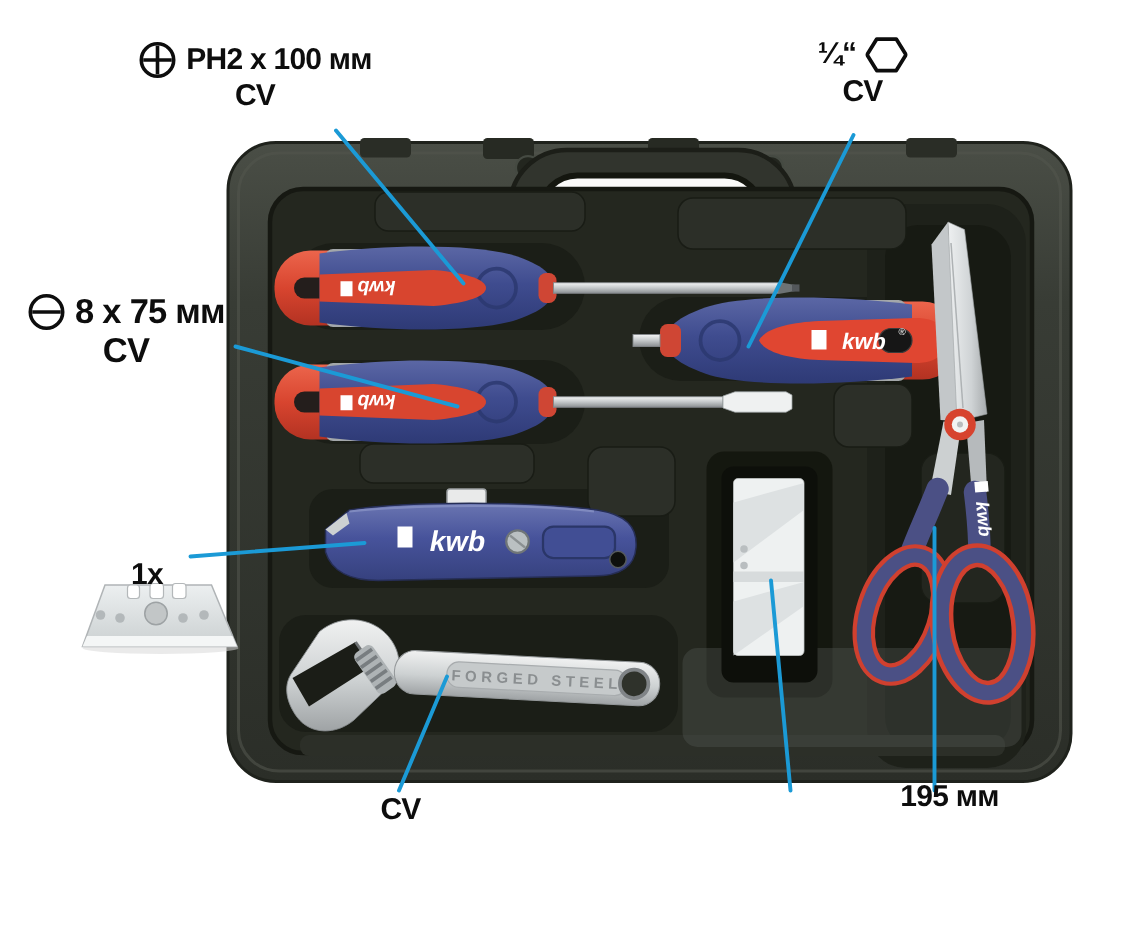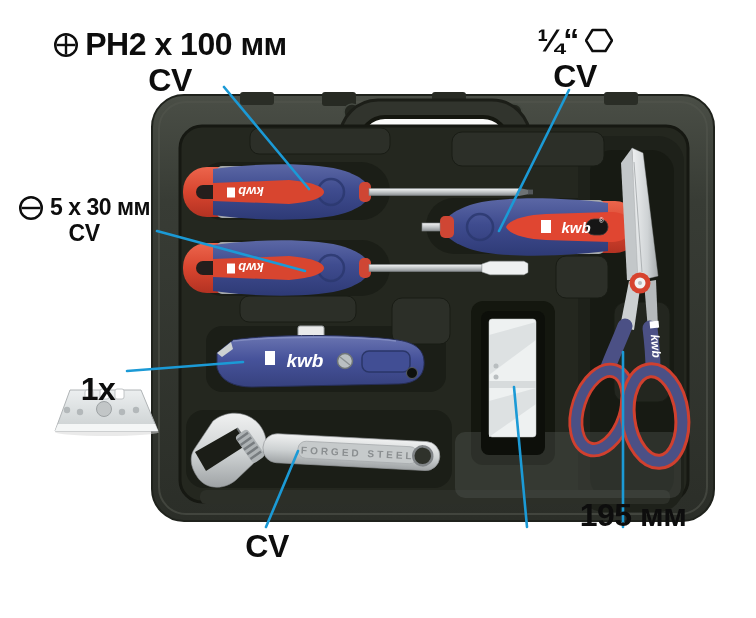--- a/index.html
+++ b/index.html
@@ -1,19 +1,19 @@
 <!DOCTYPE html>
 <html><head>
 <meta charset="utf-8">
 <style>
   html,body{margin:0;padding:0;background:#ffffff;}
   #stage{position:relative;width:756px;height:618px;background:#ffffff;overflow:hidden;
          font-family:"Liberation Sans",sans-serif;}
   #scene{position:absolute;left:0;top:0;}
-  .label{position:absolute;text-align:center;font-weight:bold;font-size:32px;color:#0d0d0d;
+  .label{position:absolute;text-align:center;font-weight:bold;font-size:20px;color:#0d0d0d;
          letter-spacing:-0.5px;line-height:1.12;}
   .label.small{font-size:23px;}
   .l1{display:flex;align-items:center;justify-content:center;gap:6px;}
   .sym{flex:0 0 auto;display:block;}
   text{font-family:"Liberation Sans",sans-serif;}
 </style>
 </head>
 <body>
 
 <div id="stage">
@@ -274,31 +274,31 @@
   </div>
   <div>CV</div>
 </div>
 
 <div class="label small" style="left:-2px;top:195px;width:172px;">
   <div class="l1">
     <svg class="sym" width="26" height="26" viewBox="0 0 26 26">
       <circle cx="13" cy="13" r="10.8" fill="none" stroke="#0d0d0d" stroke-width="2.4"></circle>
       <line x1="3.5" y1="13" x2="22.5" y2="13" stroke="#0d0d0d" stroke-width="2.4"></line>
     </svg>
-    <span>5 x 30 мм</span>
+    <span>8 x 75 мм</span>
   </div>
   <div>CV</div>
 </div>
 
 <div class="label" style="left:66px;top:372px;width:64px;">
   <div>1x</div>
 </div>
 
 <div class="label" style="left:193px;top:529px;width:148px;">
   <div>CV</div>
 </div>
 
 
-<div class="label" style="left:573px;top:498px;width:120px;">
+<div class="label" style="left:573px;top:520px;width:120px;">
   <div>195 мм</div>
 </div>
 
 </div>
 
 </body></html>

